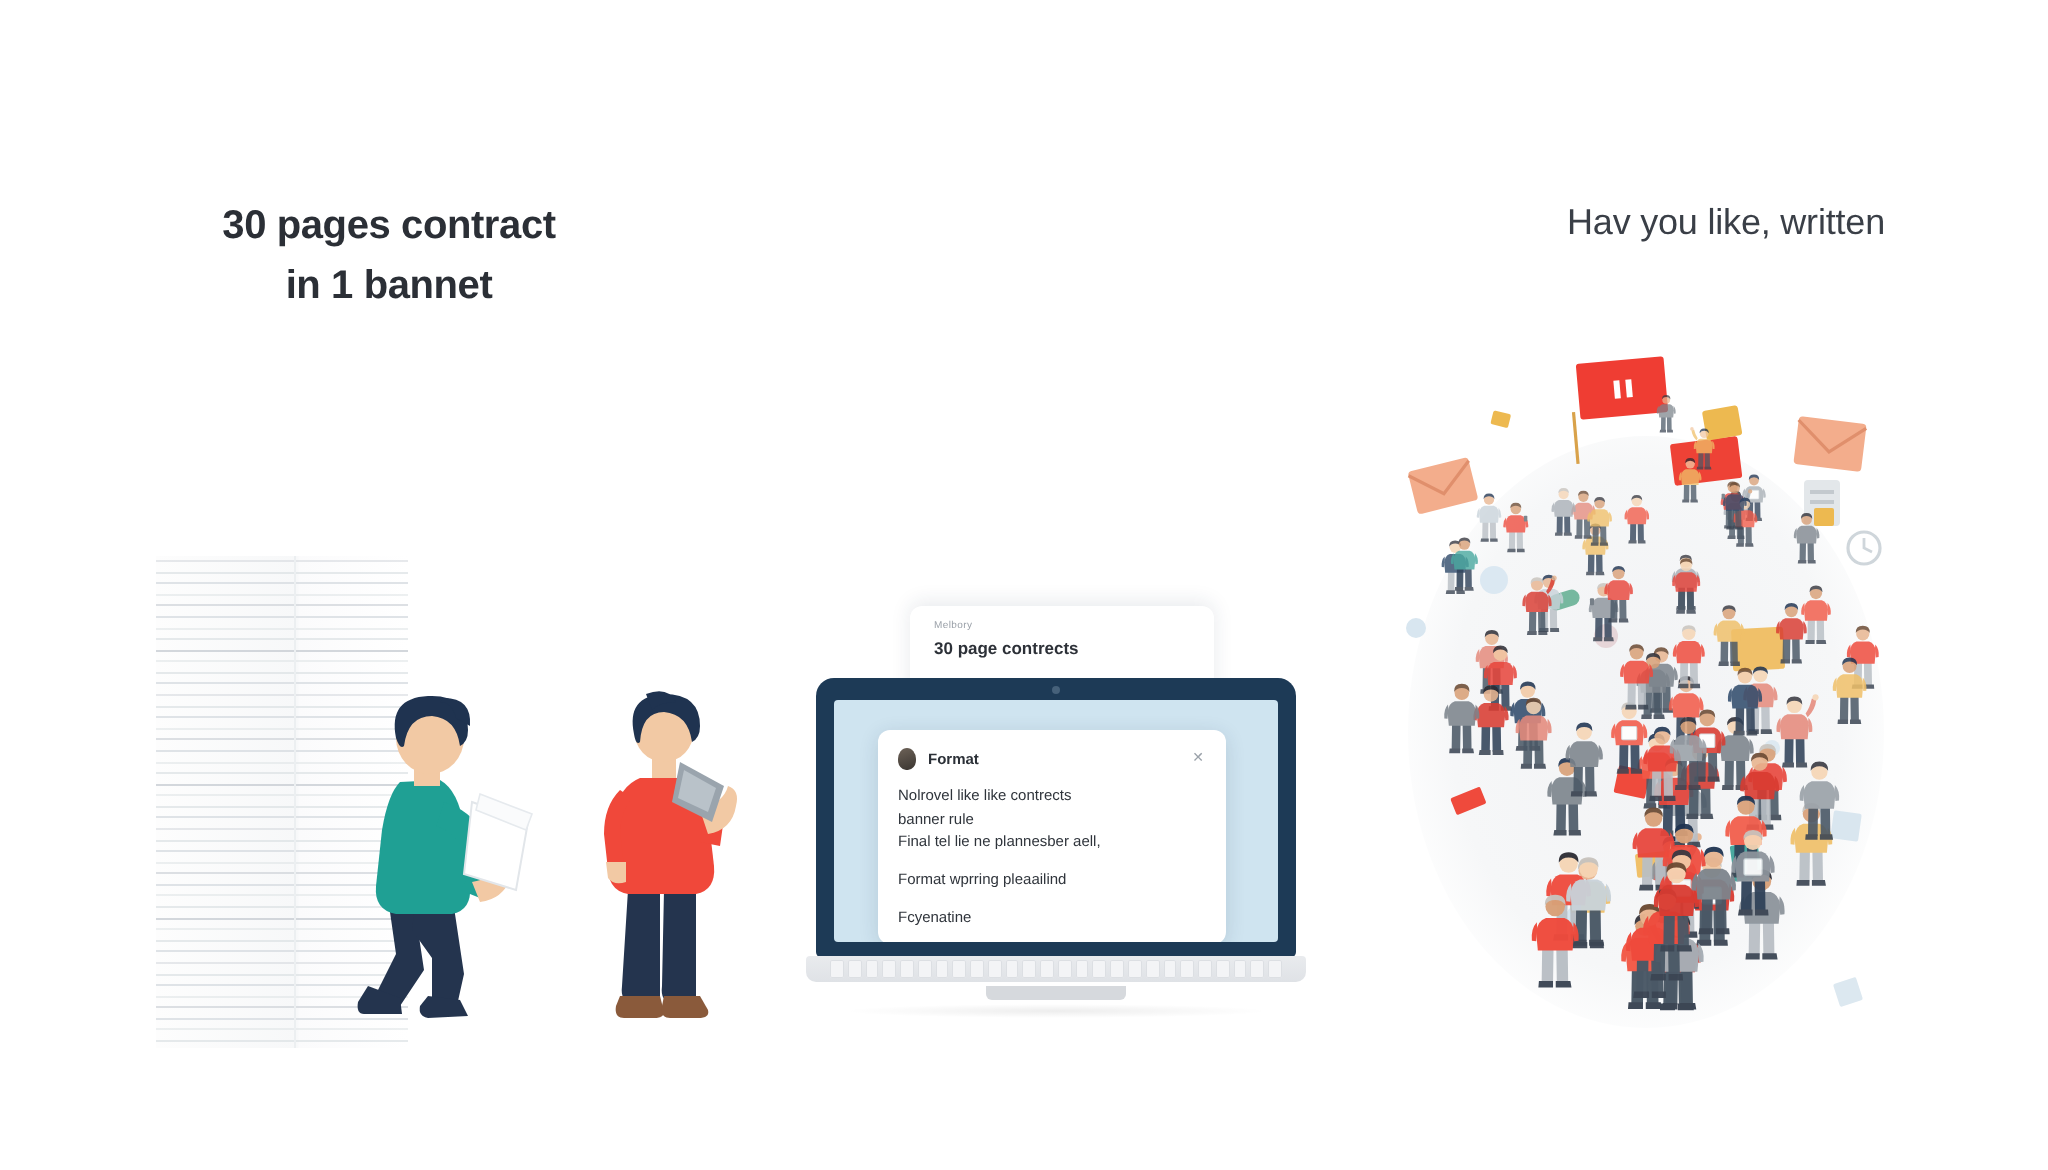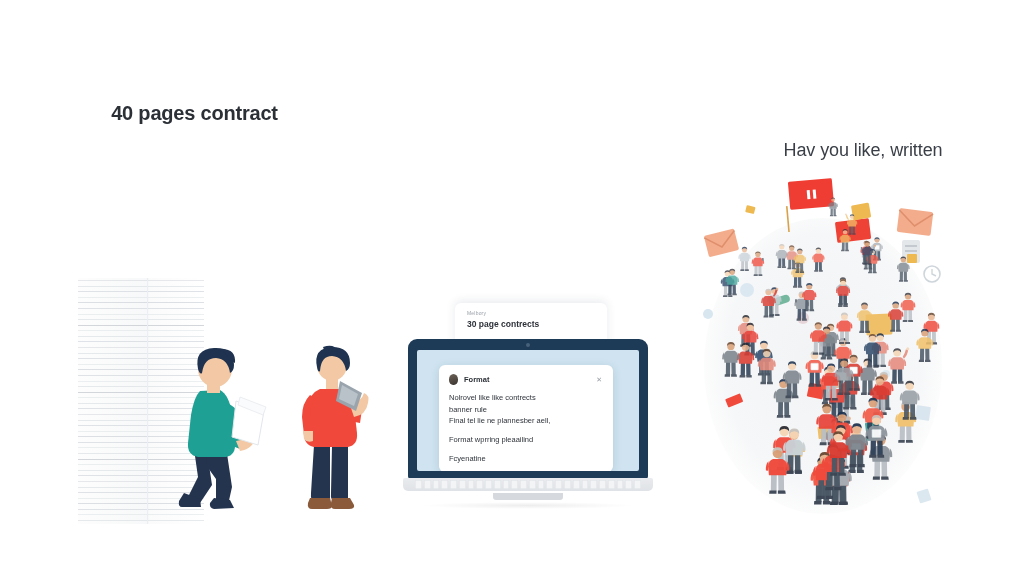--- a/index.html
+++ b/index.html
@@ -38,21 +38,20 @@
   }
   #heading-left .ln2 { display: block; }
   #heading-right {
     left: 728px;
     top: 98px;
     width: 270px;
     font-size: 18px;
     font-weight: 400;
     color: #3a3f47;
     letter-spacing: -0.1px;
-    margin-top: 39px;
   }
   #heading-right .ln2 { display: block; }
 
   
   #paper-stack {
     position: absolute;
     left: 78px;
     top: 278px;
     width: 126px;
     height: 246px;
@@ -249,21 +248,22 @@
     border-radius: 50%;
   }
   #crowd svg { position: absolute; left: 0; top: 0; }
 </style>
 </head>
 <body>
 
 <div class="stage">
 
   <div class="heading" id="heading-left">
-    <span>40 pages contract</span>
+    <span>30 pages contract</span>
+    <span class="ln2">in 1 bannet</span>
   </div>
 
   <div class="heading" id="heading-right">
     <span>Hav you like, written</span>
   </div>
 
   <div id="paper-stack">
     <div class="fold"></div>
     <div class="sheets" id="paper-sheets">
         <i class="r" style="top: 2px; opacity: 0.45;"></i>

